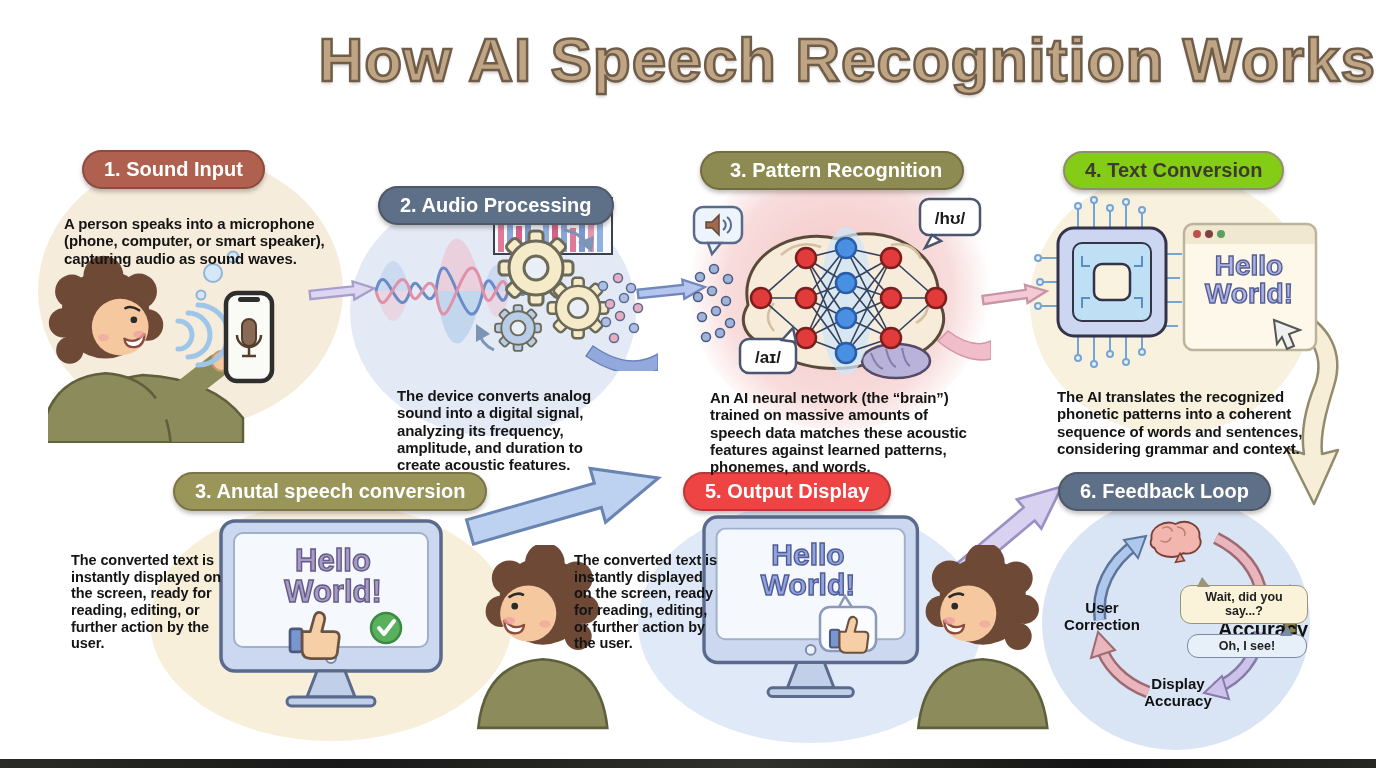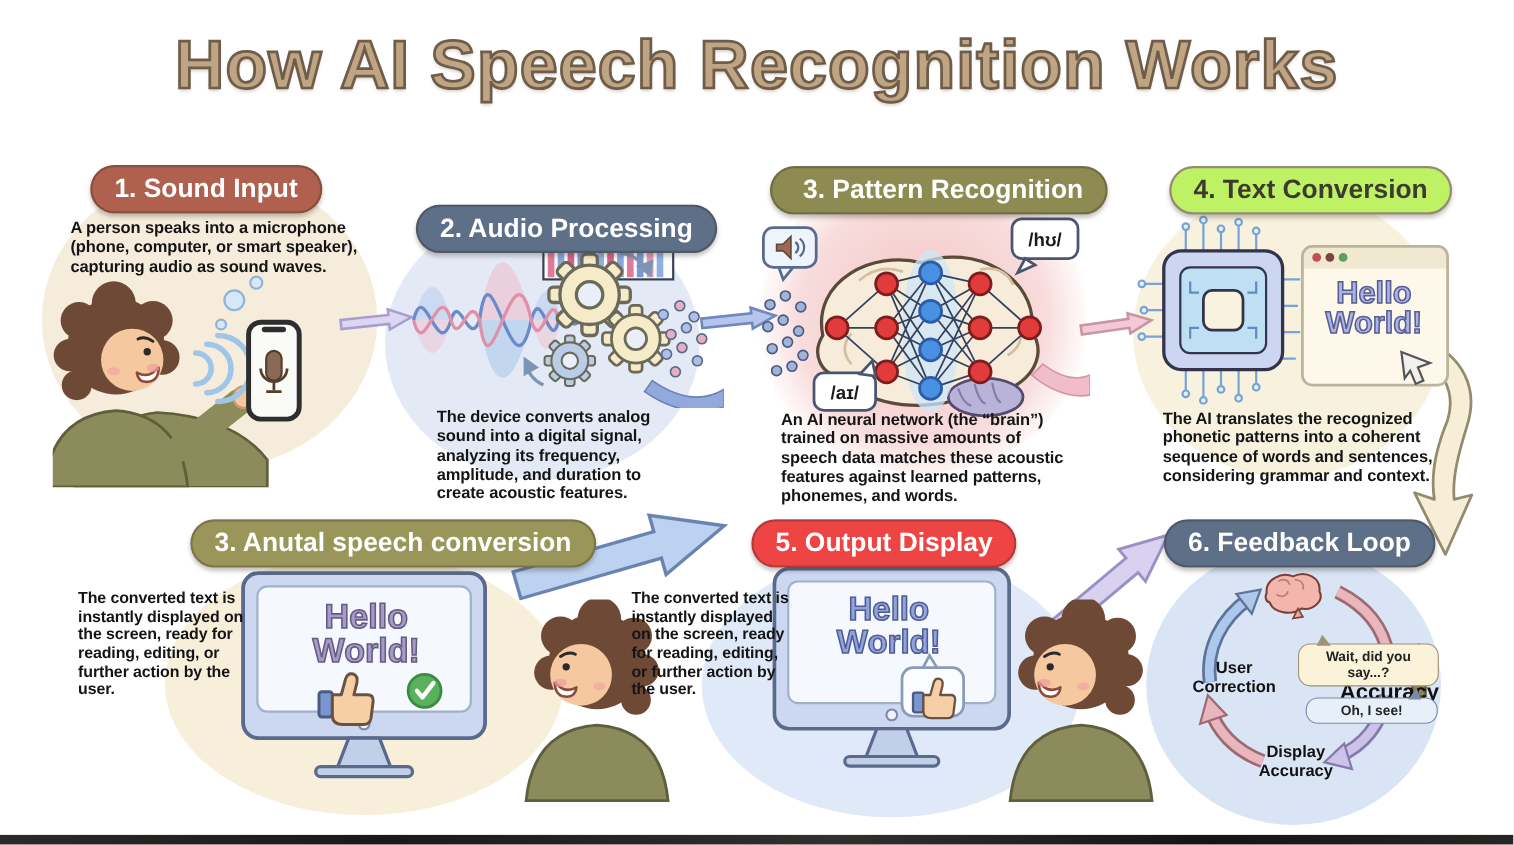--- a/index.html
+++ b/index.html
@@ -1,59 +1,59 @@
 <!DOCTYPE html>
 <html><head>
 <meta charset="utf-8">
 <style>
   html,body{margin:0;padding:0;background:#e8e8e8;}
   #canvas{position:relative;width:1376px;height:768px;overflow:hidden;background:#ffffff;
           font-family:"Liberation Sans",sans-serif;}
   .abs{position:absolute;}
   
-  #title{position:absolute;top:24px;left:0;width:100%;text-align:center;
+  #title{position:absolute;top:24px;left:0;width:100%;text-align:right;
          font-size:62px;font-weight:bold;letter-spacing:1px;color:#c0a584;
          -webkit-text-stroke:2.5px #6f5d49;text-shadow:0 3px 3px rgba(90,70,50,.25);}
   
   .blob{position:absolute;border-radius:50%;}
   #blob1{left:38px;top:155px;width:305px;height:272px;background:#f6ecdc;}
   #blob2{left:350px;top:188px;width:286px;height:248px;background:#e3eaf6;}
   #blob3{left:688px;top:152px;width:302px;height:278px;
          background:radial-gradient(circle,#f4c3c3 0%,#f8dcdc 55%,rgba(255,255,255,0) 74%);}
   #blob4{left:1030px;top:172px;width:282px;height:262px;background:#f7f1de;}
   #blob5{left:150px;top:503px;width:362px;height:238px;background:#f8efdb;}
   #blob6{left:638px;top:503px;width:344px;height:240px;background:#dfe9f7;}
   #blob7{left:1042px;top:496px;width:268px;height:254px;background:#d9e4f4;}
   
-  .badge{position:absolute;border-radius:28px;padding:6px 20px;font-size:24px;font-weight:bold;
+  .badge{position:absolute;border-radius:28px;padding:6px 20px;font-size:20px;font-weight:bold;
          color:#fff;white-space:nowrap;border:2px solid rgba(40,30,20,.28);
          box-shadow:0 3px 4px rgba(60,50,40,.3);}
   #badge1{left:82px;top:150px;background:#b0604e;}
   #badge2{left:378px;top:150px;background:#5e6f88;margin-top:36px;}
   #badge3{left:700px;top:151px;background:#8e8b52;padding-left:28px;}
-  #badge4{left:1063px;top:151px;background:#bef264;color:#3d3b30;border-color:#938d70;text-align:right;}
+  #badge4{left:1063px;top:151px;background:#84cc16;color:#3d3b30;border-color:#938d70;text-align:right;}
   #badge3b{left:125px;top:472px;background:#9a9659;margin-left:48px;}
   #badge5{left:683px;top:472px;background:#ef4444;}
   #badge6{left:1058px;top:472px;background:#5e6f88;}
   
-  .desc{position:absolute;font-weight:bold;color:#141414;font-size:15px;line-height:1.15;letter-spacing:-0.1px;}
+  .desc{position:absolute;font-weight:bold;color:#141414;font-size:15px;line-height:1.15;letter-spacing:-0.1px;margin-top:16px;}
   #desc1{left:64px;top:199px;width:268px;}
   #desc2{left:397px;top:371px;width:214px;}
   #desc3{left:710px;top:373px;width:262px;}
   #desc4{left:1057px;top:372px;width:254px;}
   #desc3b{left:71px;top:536px;width:170px;font-size:14.5px;}
   #desc5{left:574px;top:536px;width:146px;font-size:14.5px;}
   
   .screen-text{position:absolute;text-align:center;font-weight:bold;line-height:1.0;}
   #hello4{left:1190px;top:252px;width:118px;font-size:28px;color:#aab3e2;-webkit-text-stroke:1.4px #565d94;}
   #hello3b{left:243px;top:545px;width:180px;font-size:31px;color:#a79bc6;-webkit-text-stroke:1.4px #655a86;}
   #hello5{left:722px;top:540px;width:172px;font-size:30px;color:#92a2dc;-webkit-text-stroke:1.4px #4e5c96;}
   
   .fb-label{position:absolute;font-weight:bold;color:#111;text-align:center;font-size:15px;line-height:1.12;}
-  #fb-user{left:1060px;top:600px;width:84px;margin-left:20px;}
+  #fb-user{left:1060px;top:600px;width:84px;}
   #fb-acc-val{left:1218px;top:595px;width:64px;font-size:21px;}
   #fb-acc-lab{left:1218px;top:618px;width:64px;font-size:20px;}
   #fb-enh{left:1130px;top:676px;width:96px;}
   .bubble{position:absolute;font-weight:bold;font-size:12.5px;text-align:center;color:#222;
           padding:4px 23px;border-radius:11px;line-height:1.15;margin-left:44px;}
   #fb-bubble-q{left:1136px;top:585px;width:80px;background:#faf3da;border:1.5px solid #9a9478;}
   #fb-bubble-q::before{content:'';position:absolute;top:-9px;left:16px;border-left:5px solid transparent;
           border-right:8px solid transparent;border-bottom:10px solid #9a9478;}
   #fb-bubble-a{left:1143px;top:634px;width:72px;background:#e7f0f9;border:1.5px solid #7a8aa8;}
   #fb-bubble-a::before{content:'';position:absolute;top:-9px;right:14px;border-left:8px solid transparent;

